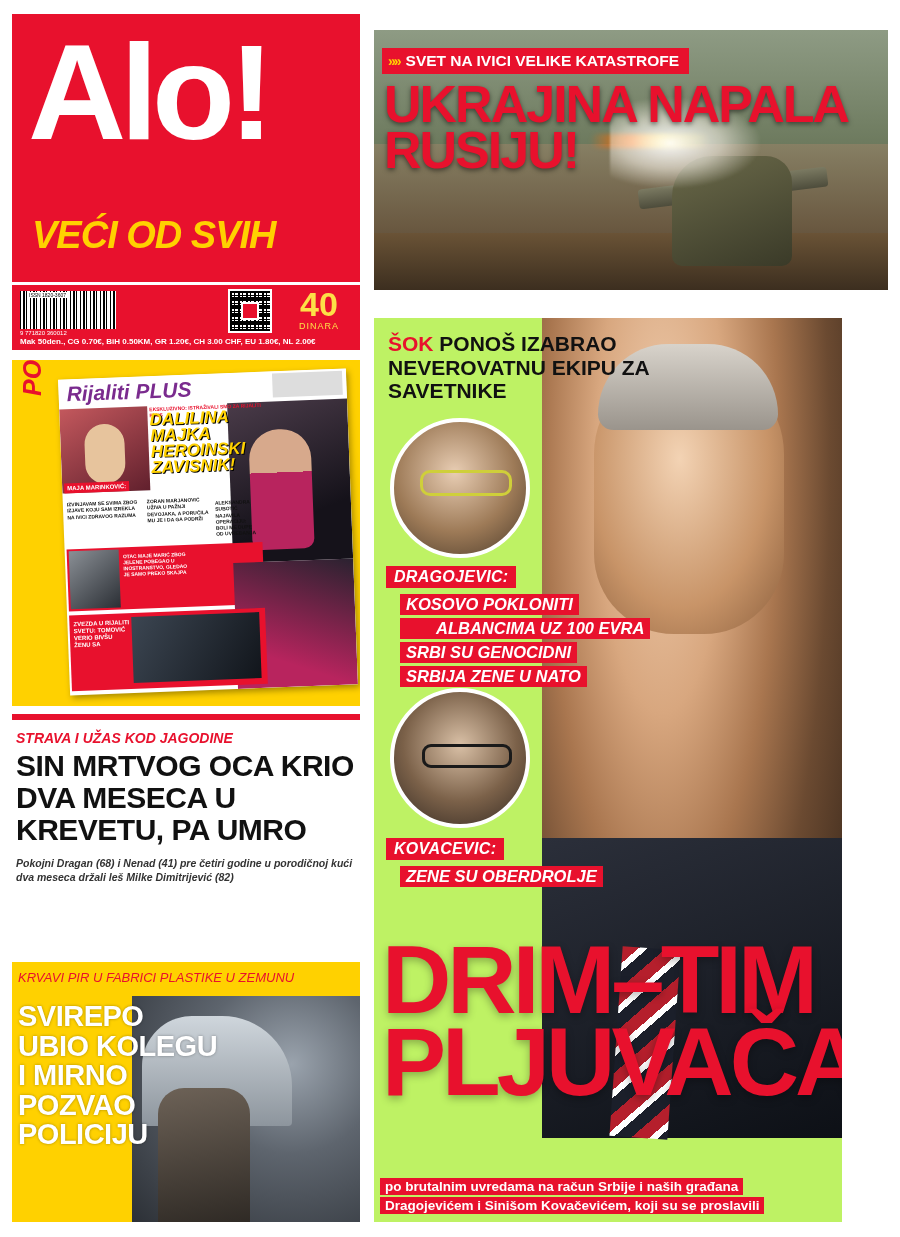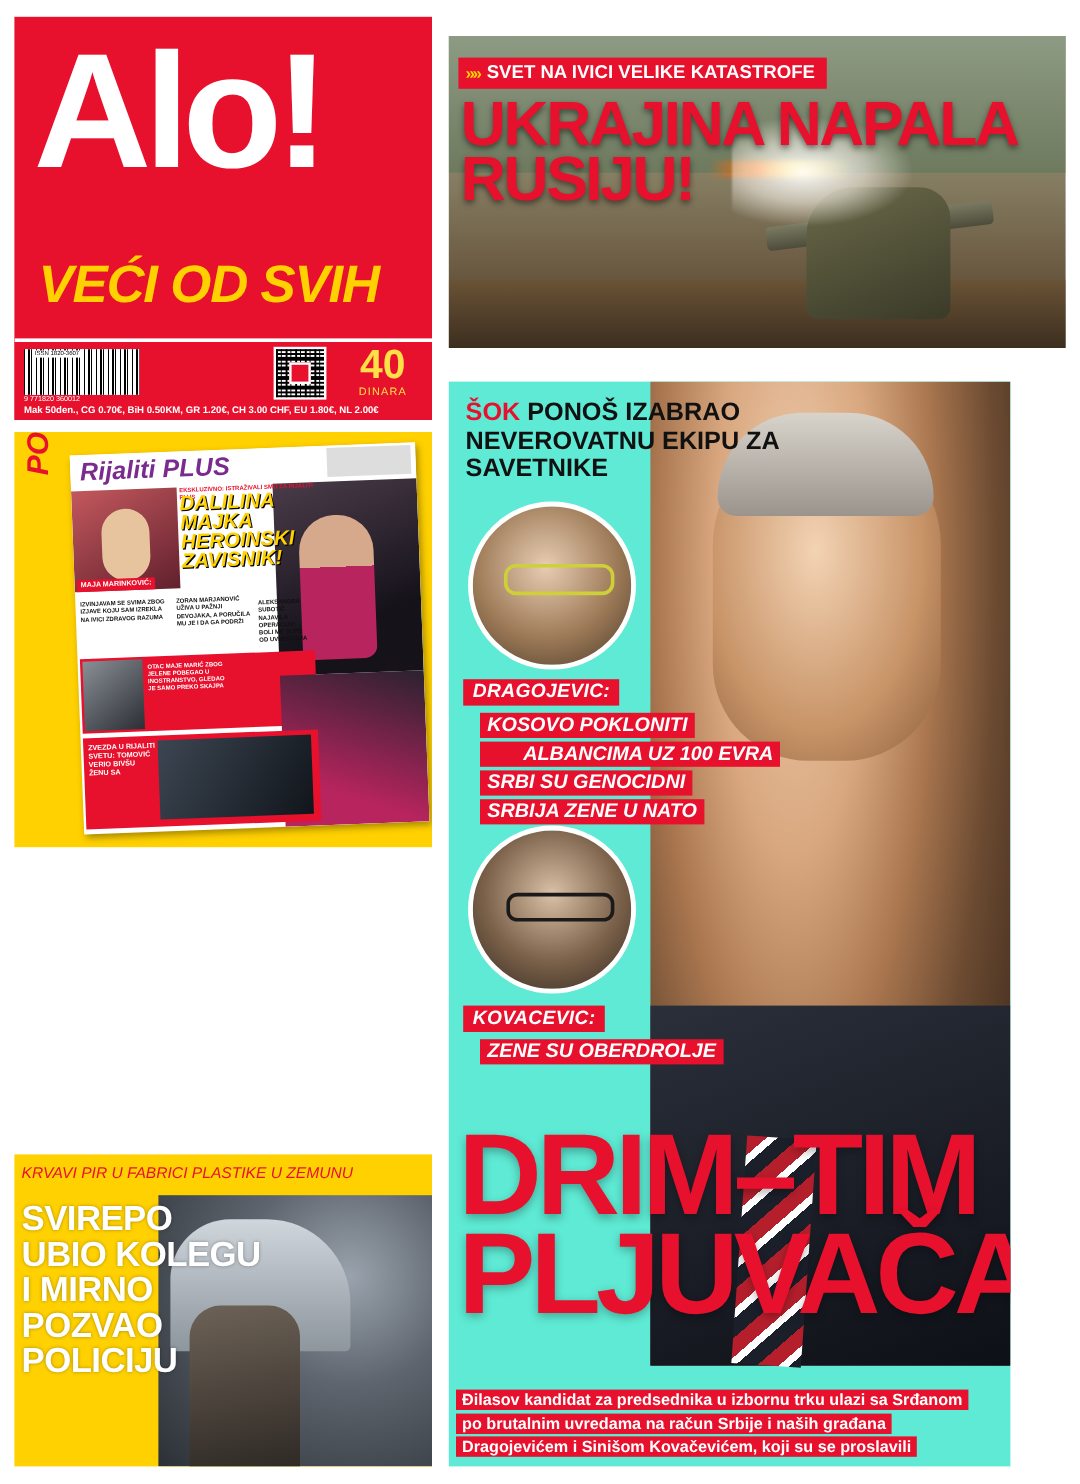--- a/index.html
+++ b/index.html
@@ -36,21 +36,21 @@
     font-size: 136px;
     font-weight: bold;
     letter-spacing: -6px;
     line-height: 1;
     font-family: "Liberation Sans", sans-serif;
   }
   .logo-sub {
     position: absolute;
     left: 20px; top: 202px;
     color: #ffd100;
-    font-size: 44px;
+    font-size: 38px;
     font-weight: bold;
     letter-spacing: -1px;
     line-height: 1;
     font-style: italic;
   }
   .mast-bottom {
     position: absolute;
     left: 0; bottom: 0;
     width: 348px; height: 68px;
     background: #e8112d;
@@ -428,21 +428,21 @@
     line-height: 0.88;
     letter-spacing: -2px;
     text-shadow: 0 2px 5px rgba(0,0,0,0.5);
   }
 
   
   .lead {
     position: absolute;
     left: 0; top: 288px;
     width: 468px; height: 904px;
-    background: #5eead4;
+    background: #bef264;
     overflow: hidden;
   }
   .lead-photo {
     position: absolute;
     right: 0; top: 0;
     width: 300px; height: 820px;
     background:
       radial-gradient(ellipse at 40% 18%, #f0cdae 0%, #d8a77f 26%, #a9764f 46%, #6b4a31 66%, #2a1d14 100%);
   }
   .lead-photo-suit {
@@ -611,20 +611,25 @@
           </div>
           <div class="mag-right-photo"></div>
           <div class="mag-bot-red">
             <div class="btxt">ZVEZDA U RIJALITI SVETU: TOMOVIĆ VERIO BIVŠU ŽENU SA</div>
             <div class="mag-bot-photo"></div>
           </div>
         </div>
       </div>
     </div>
 
+    <div class="story-a">
+      <div class="kicker">STRAVA I UŽAS KOD JAGODINE</div>
+      <div class="headline">SIN MRTVOG OCA KRIO DVA MESECA U KREVETU, PA UMRO</div>
+      <div class="deck">Pokojni Dragan (68) i Nenad (41) pre četiri godine u porodičnoj kući dva meseca držali leš Milke Dimitrijević (82)</div>
+    </div>
 
     <div class="story-b">
       <div class="kicker">KRVAVI PIR U FABRICI PLASTIKE U ZEMUNU</div>
       <div class="story-b-photo"></div>
       <div class="headline">SVIREPO UBIO KOLEGU I MIRNO POZVAO POLICIJU</div>
     </div>
   </div>
 
   <div class="right-col">
 
@@ -661,20 +666,19 @@
       <div class="circle-photo cp2"></div>
       <div class="name-tag nt2">KOVACEVIC:</div>
       <div class="quote-line q5">ZENE SU OBERDROLJE</div>
 
       <div class="lead-head">
         <div>DRIM–TIM</div>
         <div>PLJUVAČA</div>
       </div>
 
       <div class="lead-deck">
-        <div><span>Đilasov kandidat za predsednika u izbornu trku ulazi sa Srđanom</span></div>
         <div><span>po brutalnim uvredama na račun Srbije i naših građana</span></div>
         <div><span>Dragojevićem i Sinišom Kovačevićem, koji su se proslavili</span></div>
       </div>
     </div>
   </div>
 
 </div>
 
 </body></html>

